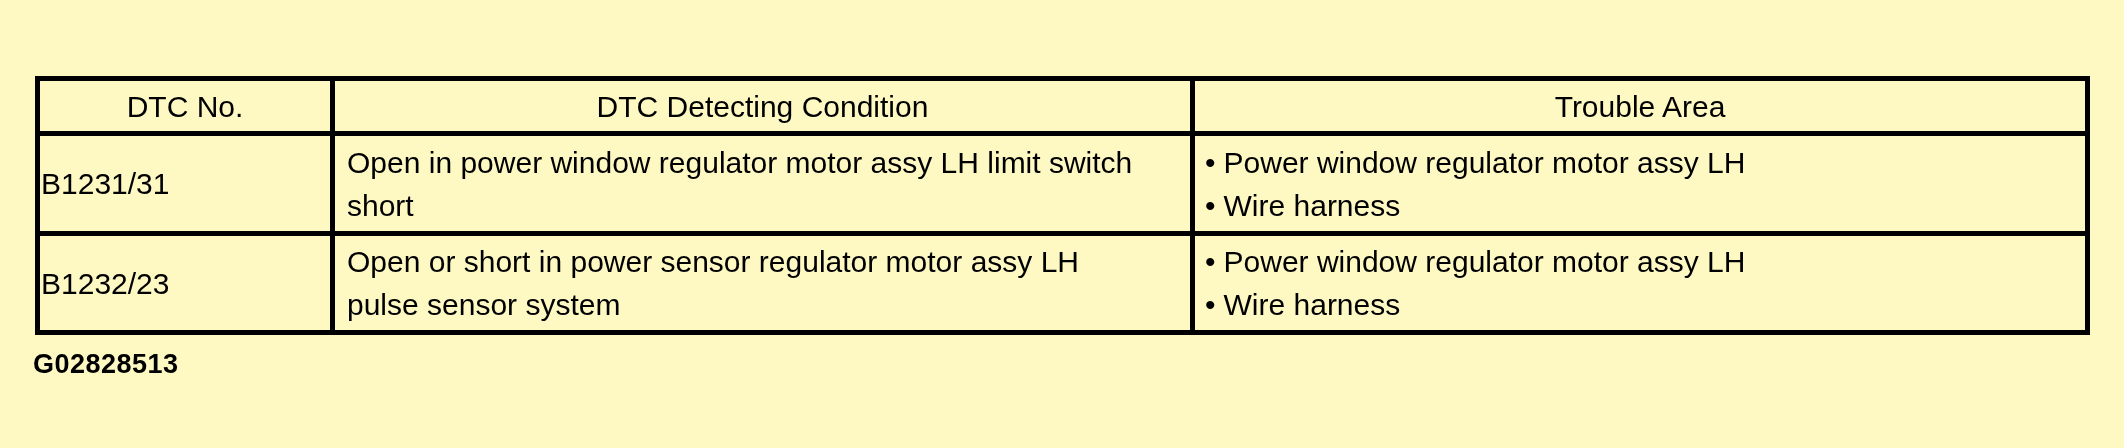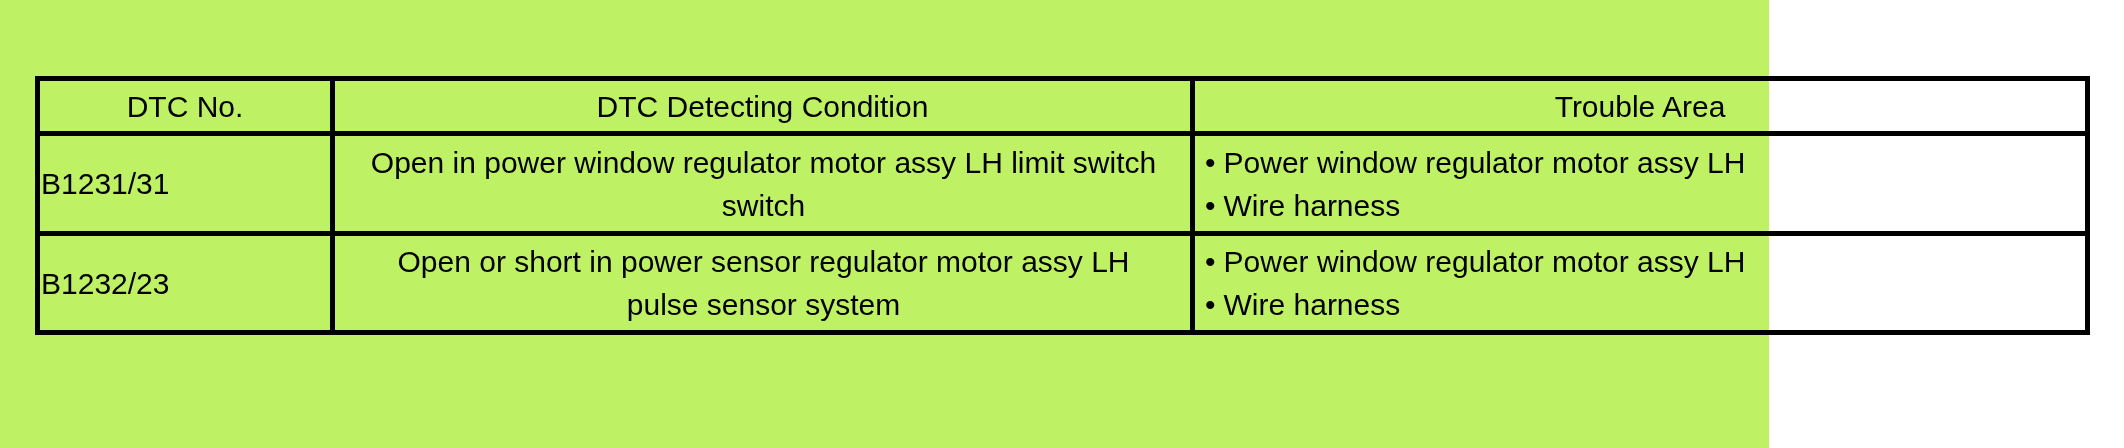--- a/index.html
+++ b/index.html
@@ -7,23 +7,23 @@
     padding: 0;
     background: #ffffff;
     width: 2124px;
     height: 448px;
     overflow: hidden;
     font-family: "Liberation Sans", sans-serif;
     color: #000000;
   }
   .page {
     position: relative;
-    width: 1769px;
+    width: 2124px;
     height: 448px;
-    background: #bef264;
+    background: #fef9c3;
   }
   table.dtc-table {
     position: absolute;
     left: 35px;
     top: 76px;
     width: 2050px;
     border-collapse: collapse;
     table-layout: fixed;
     font-size: 30px;
     line-height: 43px;
@@ -48,21 +48,20 @@
   td.condition-cell {
     text-align: left;
     padding: 4px 10px 4px 12px;
   }
   td.trouble-cell {
     text-align: left;
     padding: 4px 8px 4px 10px;
   }
   .cond-line {
     white-space: nowrap;
-    text-align: center;
   }
   .bullet-item {
     display: flex;
     align-items: baseline;
     white-space: nowrap;
   }
   .bullet {
     flex: 0 0 auto;
     margin-right: 8px;
   }
@@ -91,21 +90,21 @@
         <th class="col-header">DTC No.</th>
         <th class="col-header">DTC Detecting Condition</th>
         <th class="col-header">Trouble Area</th>
       </tr>
     </thead>
     <tbody>
       <tr class="data-row-1">
         <td class="dtc-no-cell">B1231/31</td>
         <td class="condition-cell">
           <div class="cond-line">Open in power window regulator motor assy LH limit switch</div>
-          <div class="cond-line">switch</div>
+          <div class="cond-line">short</div>
         </td>
         <td class="trouble-cell">
           <div class="bullet-item">
             <span class="bullet">•</span>
             <span>Power window regulator motor assy LH</span>
           </div>
           <div class="bullet-item">
             <span class="bullet">•</span>
             <span>Wire harness</span>
           </div>
@@ -124,14 +123,15 @@
           </div>
           <div class="bullet-item">
             <span class="bullet">•</span>
             <span>Wire harness</span>
           </div>
         </td>
       </tr>
     </tbody>
   </table>
 
+  <div class="figure-id">G02828513</div>
 
 </div>
 
 </body></html>

